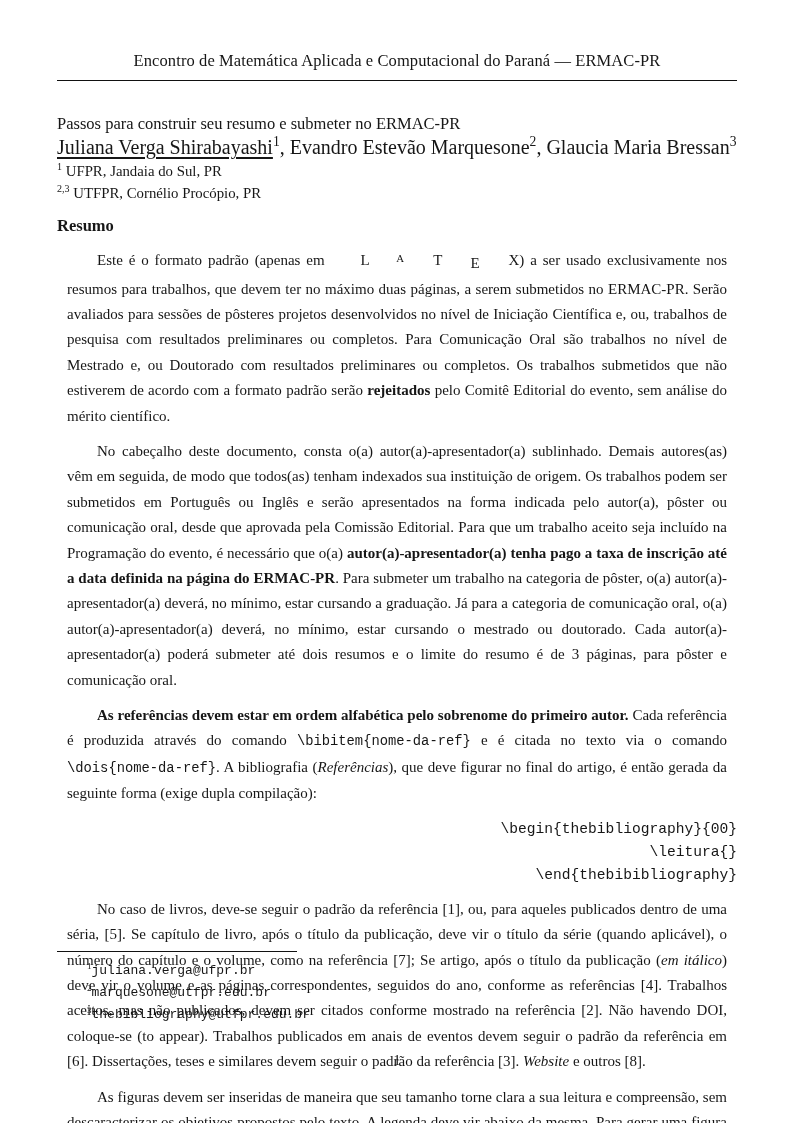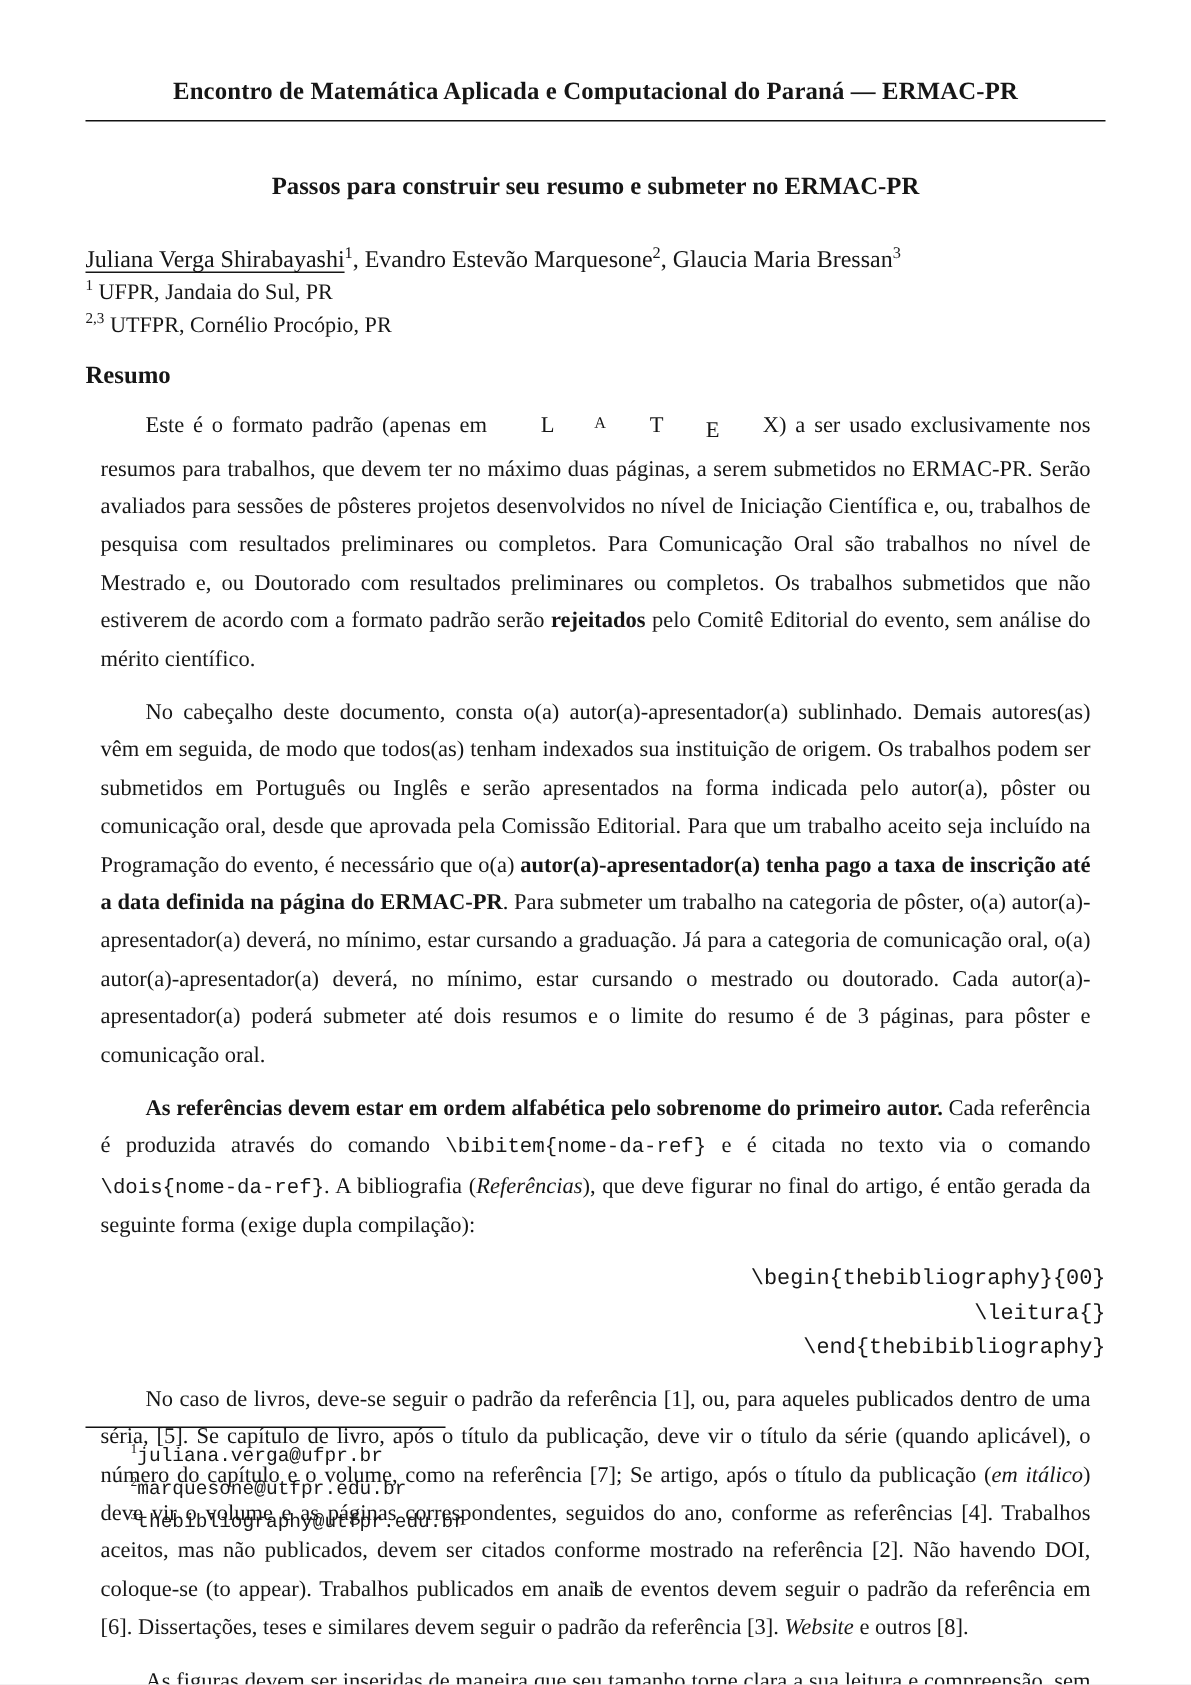--- a/index.html
+++ b/index.html
@@ -13,40 +13,39 @@
     font-family: "Liberation Serif", serif;
     overflow: hidden;
     box-sizing: border-box;
   }
   .content { margin: 0 57px; }
 
   
   .running-header {
     padding-top: 51px;
     text-align: center;
-    font-weight: bold;
+    font-weight: normal;
     font-size: 16.5px;
     letter-spacing: 0.1px;
   }
   .header-rule {
     margin-top: 9px;
     border: none;
     border-top: 1.6px solid #111;
   }
 
   
   .title {
     margin: 33px 0 0 0;
     font-size: 16.5px;
-    font-weight: bold;
-    text-align: center;
+    font-weight: normal;
   }
   .authors {
-    margin-top: 31px;
-    font-size: 16px;
+    margin-top: 2px;
+    font-size: 20px;
   }
   .authors u { text-underline-offset: 3px; }
   .affil {
     margin-top: 2px;
     font-size: 14.8px;
     line-height: 20px;
   }
   sup { font-size: 0.68em; line-height: 0; }
 
   

